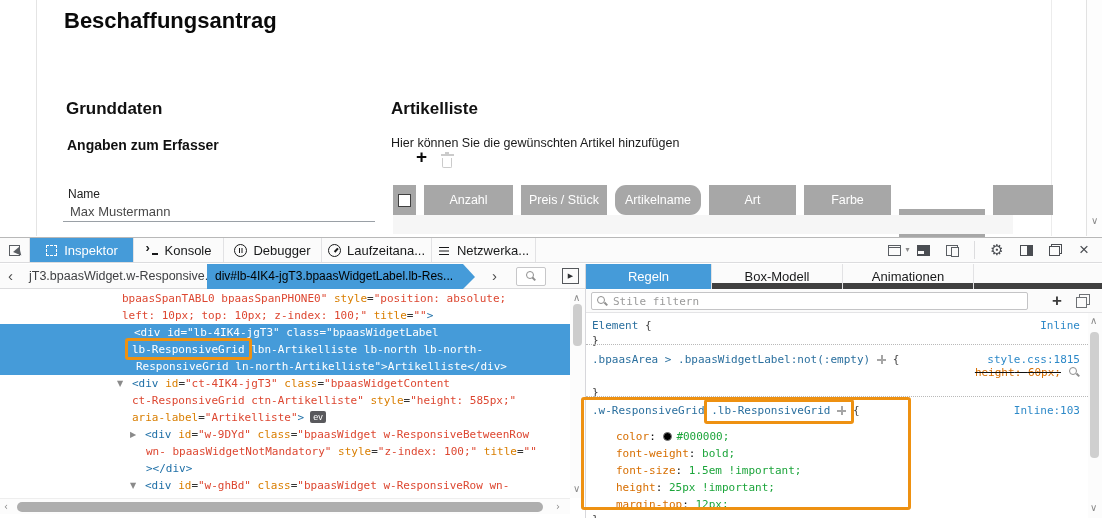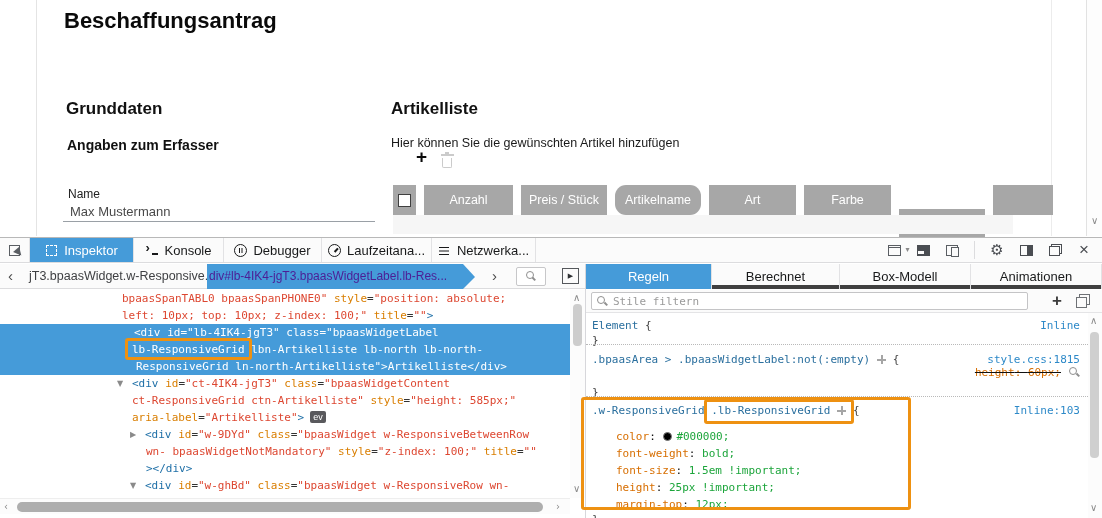--- a/index.html
+++ b/index.html
@@ -65,21 +65,21 @@
   .ic-dock-side-icon::after{content:"";position:absolute;top:0;right:0;bottom:0;width:5px;background:#4a4d52}
   .ic-separate-window-icon{width:13px;height:12px}
   .ic-separate-window-icon::before{content:"";position:absolute;top:0;right:0;width:9px;height:8px;border:1.5px solid #4a4d52}
   .ic-separate-window-icon::after{content:"";position:absolute;bottom:0;left:0;width:9px;height:8px;border:1.5px solid #4a4d52;background:#fbfbfb}
   .ic-close-icon::before{content:"×";font-size:17px;line-height:14px;color:#4a4d52}
 
   
   #crumbbar{left:0;top:264px;width:585px;height:25px;background:#fbfbfb;border-bottom:1px solid #dcdcde}
   .chev{position:absolute;font-size:15px;color:#4a4a4a;top:3px;cursor:pointer}
   .crumb-prev{position:absolute;left:29px;top:5px;font-size:12.5px;color:#3f4043;cursor:pointer}
-  .crumb-active{position:absolute;left:207px;top:0;width:256px;height:25px;background:#459bd9;color:#4c1d95;font-size:12px;line-height:25px;padding-left:2px;cursor:pointer;white-space:nowrap}
+  .crumb-active{position:absolute;left:207px;top:0;width:256px;height:25px;background:#459bd9;color:#000000;font-size:12px;line-height:25px;padding-left:8px;cursor:pointer;white-space:nowrap}
   .crumb-active::after{content:"";position:absolute;right:-12px;top:0;width:0;height:0;border-top:13px solid transparent;border-bottom:12px solid transparent;border-left:12px solid #459bd9}
   .searchbox{position:absolute;left:516px;top:3px;width:30px;height:19px;border:1px solid #c7c7c9;border-radius:2px;background:#fff;display:flex;align-items:center;justify-content:center;cursor:pointer}
   .mag{display:inline-block;width:11px;height:11px;position:relative}
   .mag::before{content:"";position:absolute;left:0;top:0;width:6px;height:6px;border:1.5px solid #8f8f8f;border-radius:50%}
   .mag::after{content:"";position:absolute;left:6.5px;top:7px;width:4px;height:1.5px;background:#8f8f8f;transform:rotate(45deg)}
   .expandbox{position:absolute;left:562px;top:4px;width:17px;height:16px;border:1.5px solid #55585c;display:flex;align-items:center;justify-content:center;cursor:pointer}
   .expandbox::before{content:"▶";font-size:7px;color:#2f3134}
 
   
   #markup{left:0;top:290px;width:570px;height:208px;background:#fff;font-family:"DejaVu Sans Mono","Liberation Mono",monospace;font-size:11px;line-height:17px;overflow:hidden}
@@ -92,21 +92,21 @@
   .evbadge{background:#59595d;color:#fff;font-size:9px;font-family:"Liberation Sans",sans-serif;padding:1px 3px;border-radius:2px;margin-left:6px;vertical-align:1px;cursor:pointer}
 
   #mk-vscroll{left:570px;top:290px;width:15px;height:208px;background:#fcfcfc}
   #mk-vthumb{position:absolute;left:3px;top:14px;width:9px;height:42px;background:#cdcdcd;border-radius:4px}
   #mk-hscroll{left:0;top:498px;width:570px;height:16px;background:#fcfcfc;border-top:1px solid #eee}
   #mk-hthumb{position:absolute;left:17px;top:3px;width:526px;height:10px;background:#aeaeae;border-radius:5px}
 
   .splitter{left:585px;top:264px;width:1px;height:254px;background:#d7d7db}
 
   
-  #sidebar-tabs{left:586px;top:264px;width:516px;height:25px;background:#fbfbfb;border-bottom:4px solid #404040;display:flex}
+  #sidebar-tabs{left:586px;top:264px;width:516px;height:25px;background:#fbfbfb;border-bottom:6px solid #404040;display:flex}
   .stab{display:flex;align-items:center;justify-content:center;font-size:13px;color:#18191a;border-right:1px solid #e2e2e4;cursor:pointer;flex:none;height:25px}
   .stab.active{background:#459bd9;color:#fff}
   #filterbar{left:586px;top:290px;width:516px;height:23px;background:#fbfbfb;border-bottom:1px solid #e4e4e6}
   .finput{position:absolute;left:5px;top:2px;width:437px;height:18px;border:1px solid #c4c4c6;border-radius:2px;background:#fff;display:flex;align-items:center;gap:5px;padding:0 5px;cursor:text}
   .fph{font-family:"DejaVu Sans Mono",monospace;font-size:11px;color:#9a9a9a}
   .plusbtn{position:absolute;right:40px;top:1px;font-size:17px;font-weight:600;color:#3c3c3c;cursor:pointer}
   .pseudo-icon{position:absolute;right:12px;top:4px;width:14px;height:14px;cursor:pointer}
   .pseudo-icon::before{content:"";position:absolute;top:0;right:0;width:9px;height:9px;border:1.5px solid #6e7175}
   .pseudo-icon::after{content:"";position:absolute;bottom:0;left:0;width:9px;height:9px;border:1.5px solid #6e7175;background:#fbfbfb}
 
@@ -267,21 +267,20 @@
 </div>
 <div class="abs" id="mk-hscroll">
   <span class="arr" style="left:4px;top:3px">‹</span>
   <div id="mk-hthumb"></div>
   <span class="arr" style="left:556px;top:3px">›</span>
 </div>
 <div class="abs splitter"></div>
 
 <div class="abs" id="sidebar-tabs">
     <div class="stab active" style="width: 126px;">Regeln</div>
-    <div class="stab" style="width: 128px;">Berechnet</div>
     <div class="stab" style="width: 131px;">Box-Modell</div>
     <div class="stab" style="width: 131px;">Animationen</div>
   </div>
 <div class="abs" id="filterbar">
   <div class="finput">
     <span class="mag"></span>
     <span class="fph">Stile filtern</span>
   </div>
   <span class="plusbtn">+</span>
   <span class="pseudo-icon"></span>

